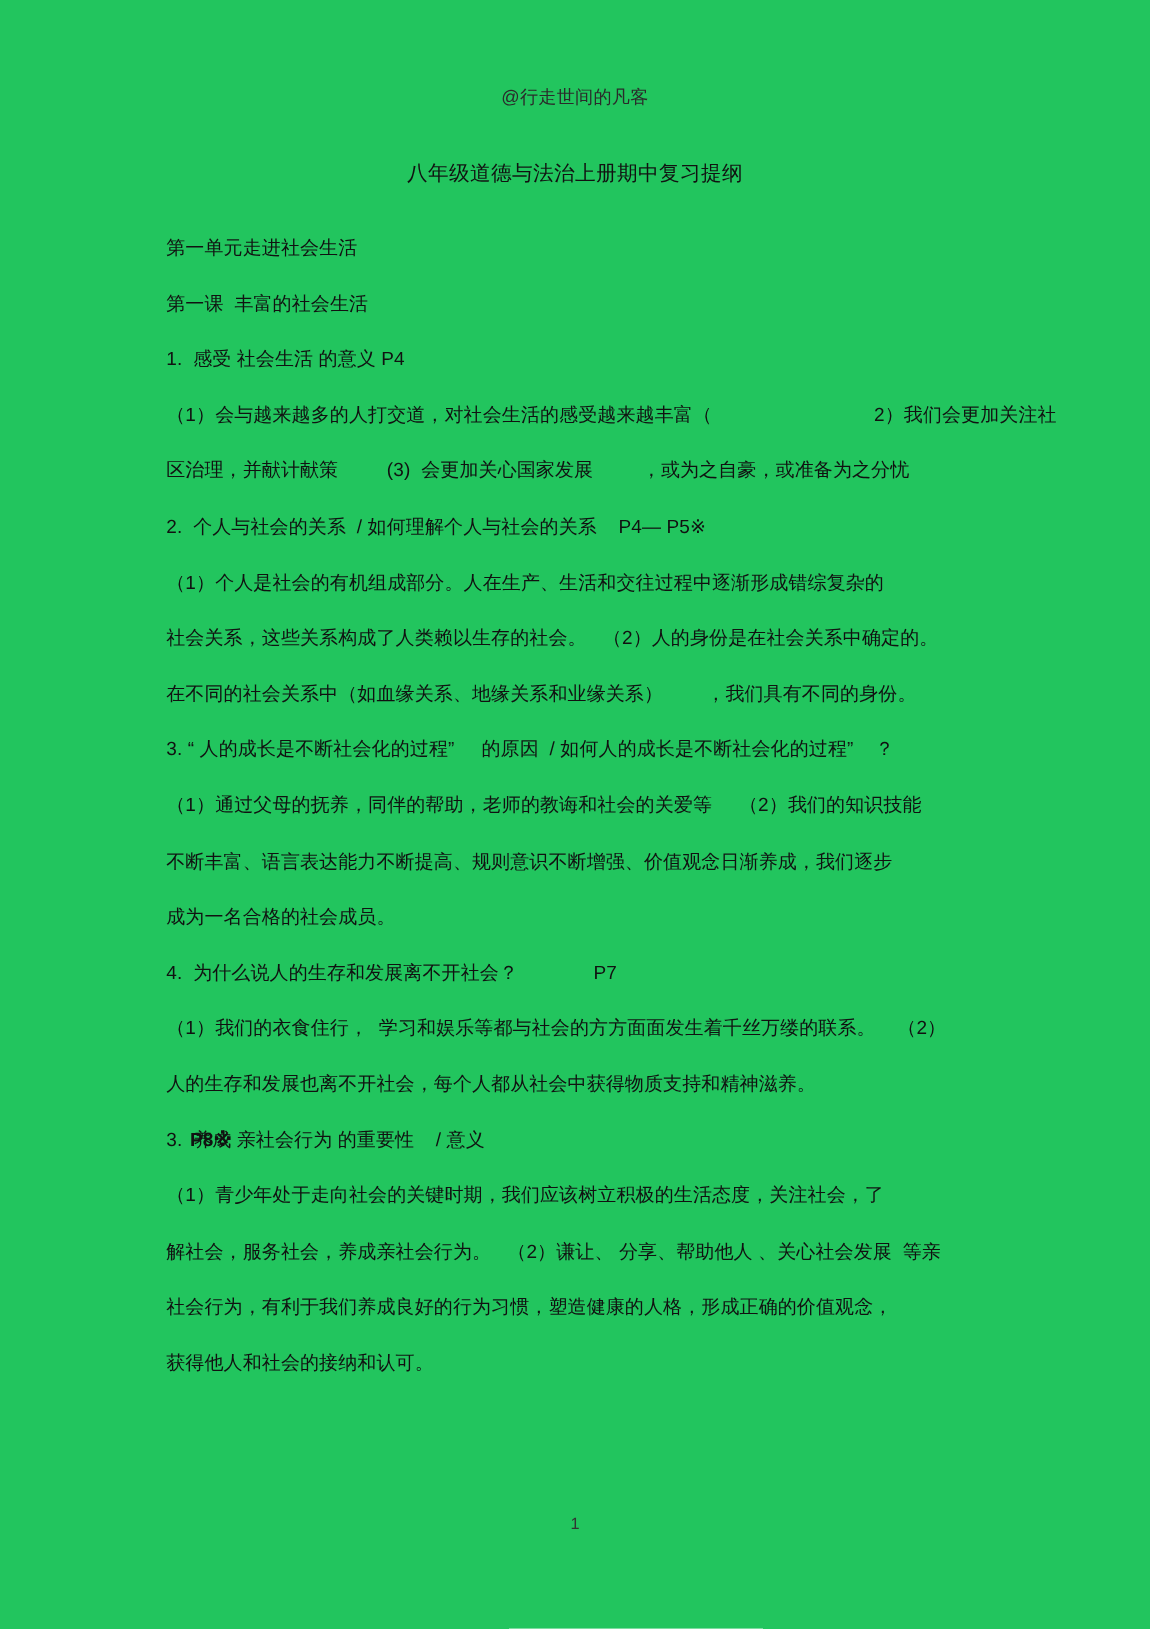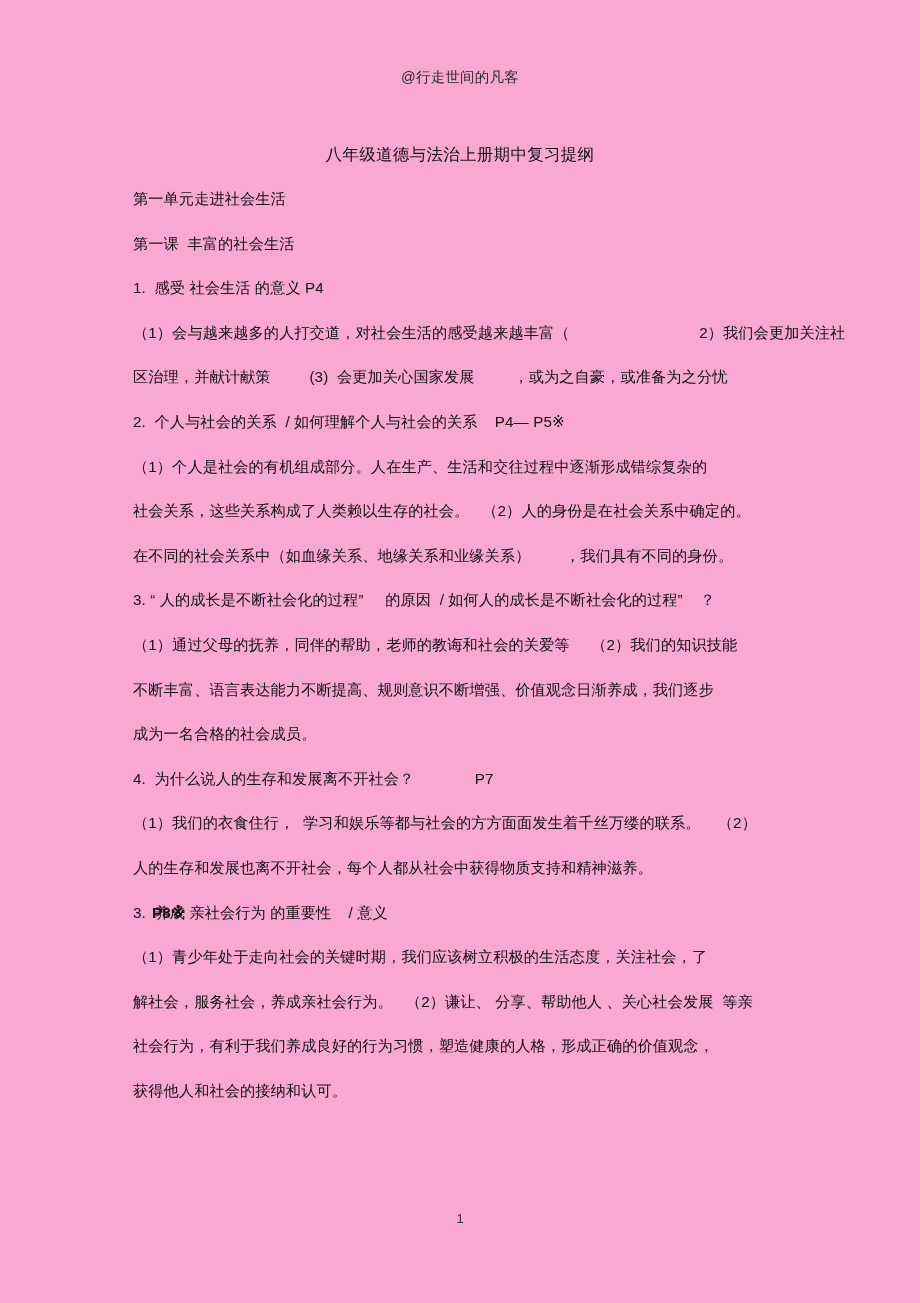--- a/index.html
+++ b/index.html
@@ -11,38 +11,38 @@
   body {
     font-family: "Liberation Sans", "DejaVu Sans", sans-serif;
     color: #000000;
     -webkit-font-smoothing: none;
   }
   .page {
     position: relative;
     width: 920px;
     height: 1303px;
     margin: 0 auto;
-    background: #f9a8d4;
+    background: #22c55e;
     overflow: hidden;
     box-sizing: border-box;
   }
   .watermark {
     position: absolute;
     left: 0;
     top: 68px;
     width: 920px;
     text-align: center;
     font-size: 14.5px;
     color: #2b2b2b;
     letter-spacing: 0.2px;
   }
   .doc-title {
     position: absolute;
     left: 0;
-    top: 144px;
+    top: 128px;
     width: 920px;
     text-align: center;
     font-size: 16.5px;
     color: #111111;
     letter-spacing: 0.3px;
   }
   .body-block {
     position: absolute;
     left: 133px;
     top: 177px;

